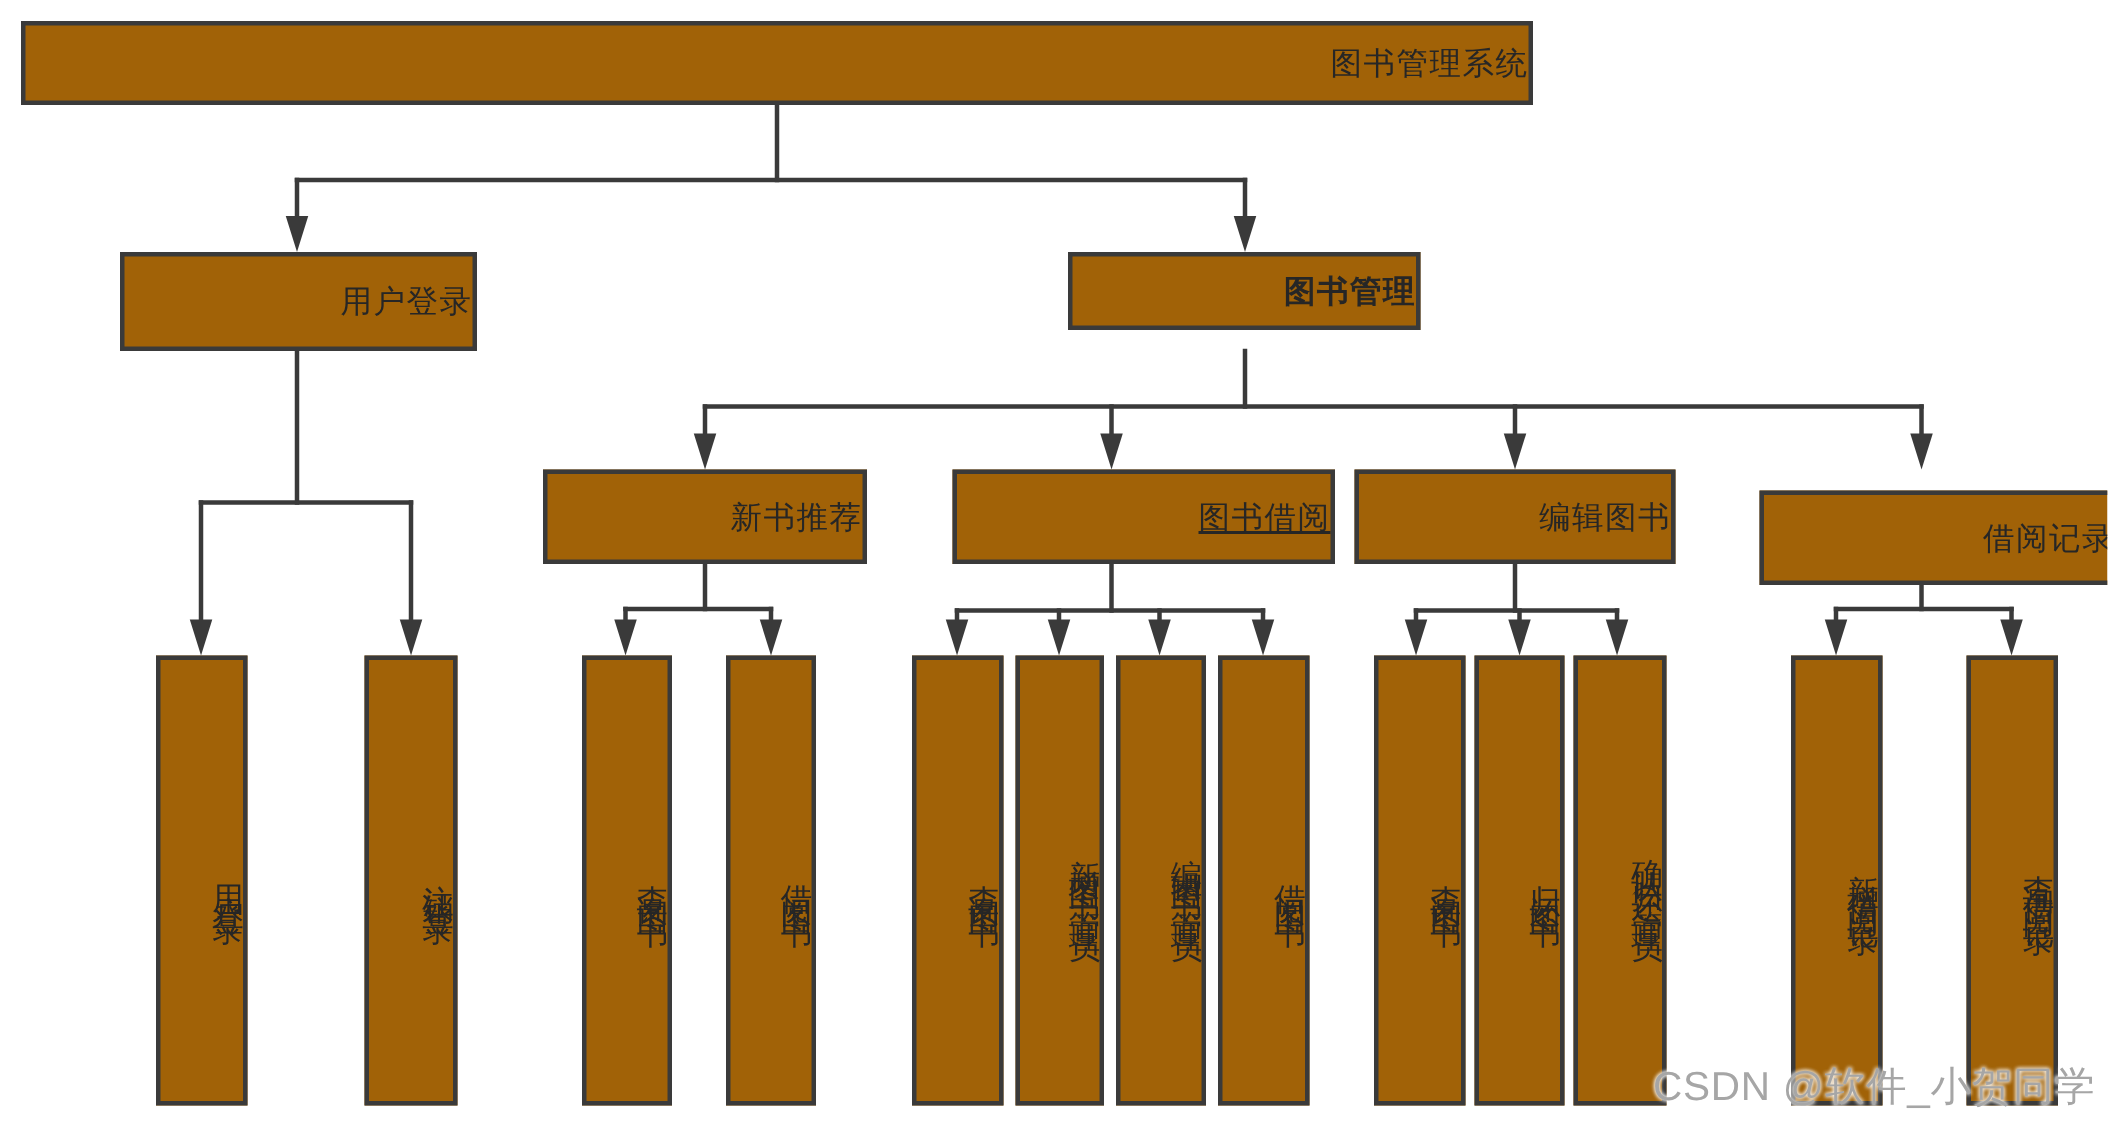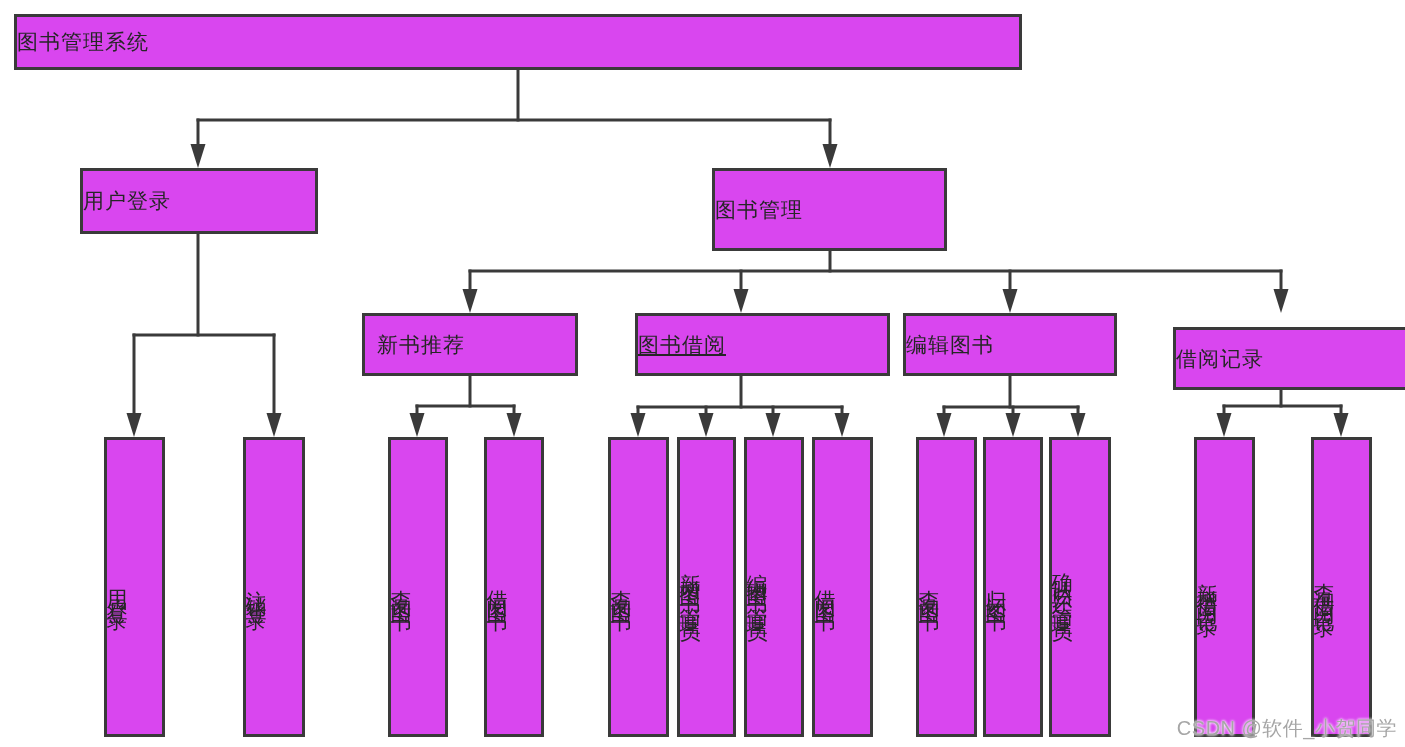--- a/index.html
+++ b/index.html
@@ -15,38 +15,38 @@
     background:var(--bg);
     overflow:hidden;
     font-family:"Liberation Sans","DejaVu Sans",sans-serif;
     color:var(--text);
   }
   .connector-layer{position:absolute;left:0;top:0;width:1405px;height:747px;}
   .connector-layer line{stroke:var(--line);stroke-width:3;stroke-linecap:square;}
   .connector-layer polygon{fill:var(--line);}
   .node{
     position:absolute;
-    background:#d946ef;
+    background:#a16207;
     border:3px solid var(--line);
     box-sizing:border-box;
-    display:flex;align-items:center;justify-content:flex-start;
+    display:flex;align-items:center;justify-content:flex-end;
   }
   .hlabel{font-size:21px;letter-spacing:1px;white-space:nowrap;}
   .vtext{
     writing-mode:vertical-rl;
     text-orientation:mixed;
     font-size:21px;
     line-height:1;
     letter-spacing:7px;
     white-space:nowrap;
   }
   .watermark{
     position:absolute;
     right:8px;bottom:5px;
-    font-size:20px;
+    font-size:27px;
     color:var(--wm);
     letter-spacing:.5px;
     text-shadow:0 0 3px #fff,0 0 3px #fff;
     white-space:nowrap;
   }
 </style>
 </head>
 <body>
 
 <div class="canvas">
@@ -120,21 +120,21 @@
     </g>
   </svg>
 
   <div class="node" style="left:14px;top:14px;width:1008px;height:56px;">
     <span class="hlabel">图书管理系统</span>
   </div>
 
   <div class="node" style="left:80px;top:168px;width:238px;height:66px;">
     <span class="hlabel">用户登录</span>
   </div>
-  <div class="node" style="left:712px;top:168px;width:235px;height:83px;">
+  <div class="node" style="left:712px;top:168px;width:235px;height:52px;font-weight:bold;">
     <span class="hlabel">图书管理</span>
   </div>
 
   <div class="node" style="left:362px;top:313px;width:216px;height:63px;padding-left:12px;">
     <span class="hlabel">新书推荐</span>
   </div>
   <div class="node" style="left:635px;top:313px;width:255px;height:63px;text-decoration:underline;">
     <span class="hlabel">图书借阅</span>
   </div>
   <div class="node" style="left:903px;top:313px;width:214px;height:63px;">

